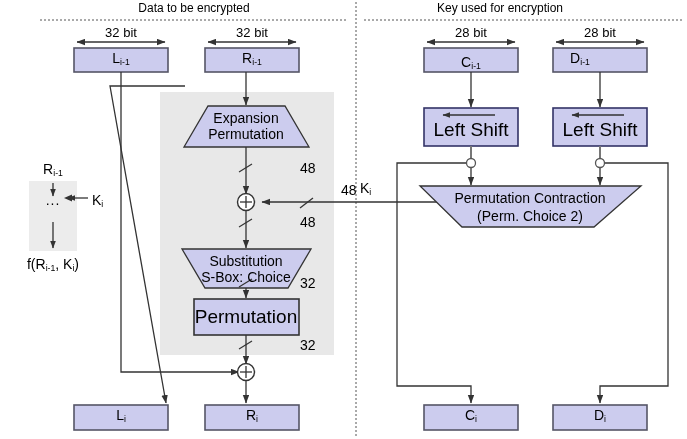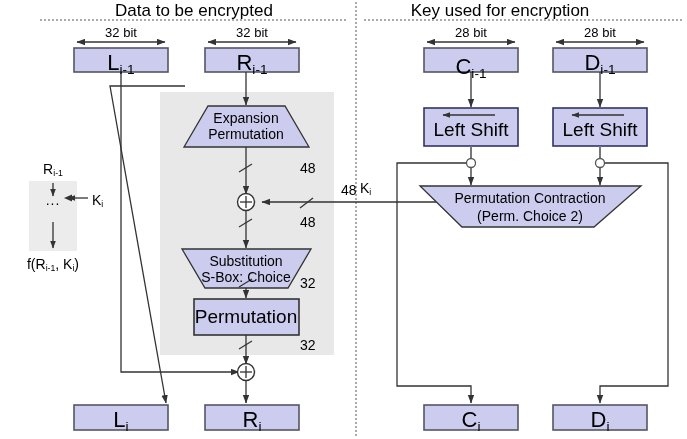--- a/index.html
+++ b/index.html
@@ -6,23 +6,23 @@
   body{
     width:687px;height:439px;
     background:#ffffff;
     font-family:"Liberation Sans","DejaVu Sans",sans-serif;
     overflow:hidden;
     position:relative;
   }
   #stage{position:absolute;left:0;top:0;width:687px;height:439px;}
   svg#canvas{position:absolute;left:0;top:0;width:687px;height:439px;}
   .lbl{position:absolute;white-space:nowrap;color:#000;}
-  .hdr{font-size:17px;}
+  .hdr{font-size:12px;}
   .bitlbl{font-size:13px;}
-  .boxtxt{font-size:22px;}
+  .boxtxt{font-size:14px;}
   .shapetxt{font-size:14px;text-align:center;line-height:16px;}
   .widthnum{font-size:14px;margin-left:44px;}
   .legtxt{font-size:12px;}
   sub{font-size:0.62em;vertical-align:-0.28em;}
   .ctr{transform:translateX(-50%);text-align:center;}
 </style>
 </head>
 <body>
 
 <div id="stage">
@@ -139,21 +139,21 @@
 
   <div class="lbl boxtxt ctr" style="left:121px;top:50px;">
     <span>L</span><sub>i-1</sub>
   </div>
   <div class="lbl boxtxt ctr" style="left:252px;top:50px;">
     <span>R</span><sub>i-1</sub>
   </div>
   <div class="lbl boxtxt ctr" style="left:471px;top:54px;">
     <span>C</span><sub>i-1</sub>
   </div>
-  <div class="lbl boxtxt ctr" style="left:600px;top:50px;">
+  <div class="lbl boxtxt ctr" style="left:580px;top:50px;">
     <span>D</span><sub>i-1</sub>
   </div>
 
   <div class="lbl boxtxt ctr" style="left:121px;top:407px;">
     <span>L</span><sub>i</sub>
   </div>
   <div class="lbl boxtxt ctr" style="left:252px;top:407px;">
     <span>R</span><sub>i</sub>
   </div>
   <div class="lbl boxtxt ctr" style="left:471px;top:407px;">

